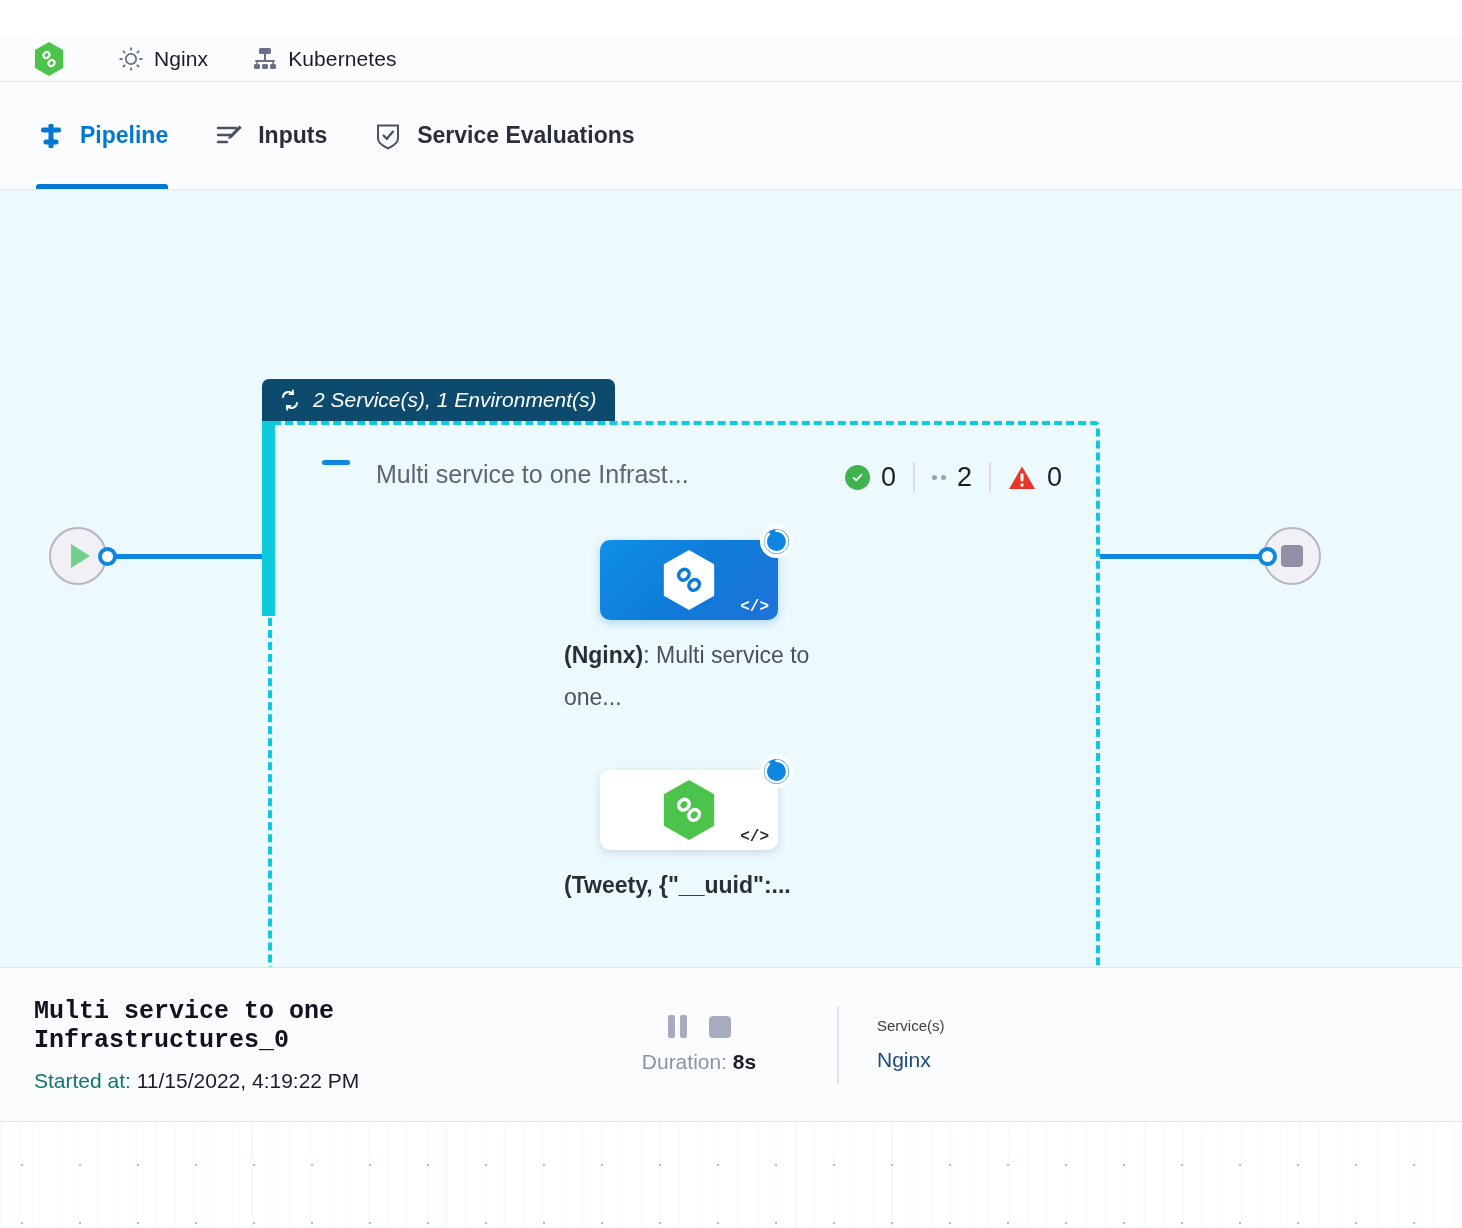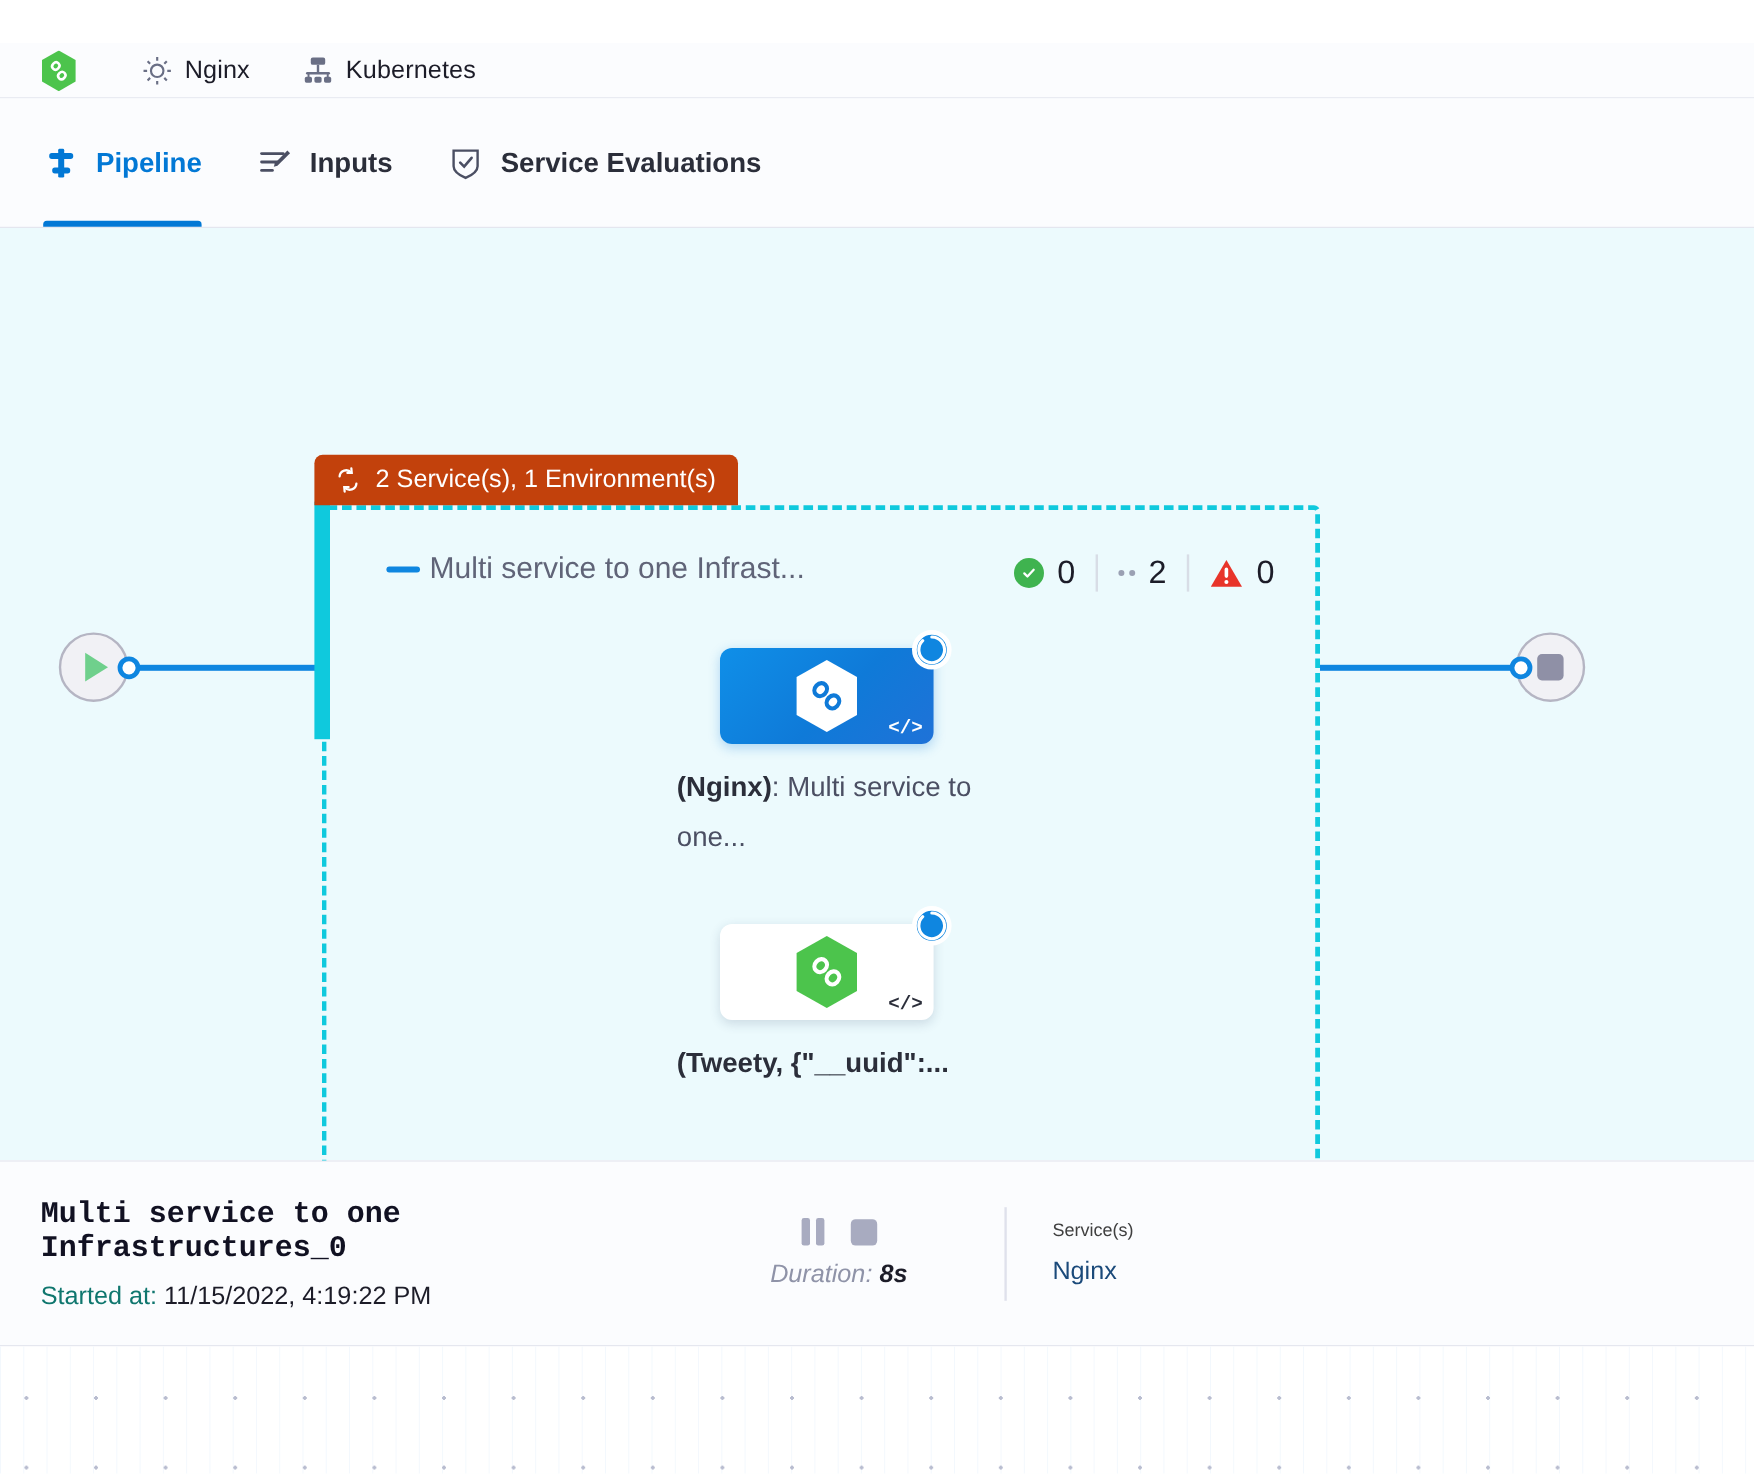--- a/index.html
+++ b/index.html
@@ -78,38 +78,39 @@
   #port-end   { left: 1258px; top: 357px; }
 
   .edge { position: absolute; height: 5px; background: #0f86e0; z-index: 2; }
   #edge-left  { left: 110px; top: 364px; width: 153px; }
   #edge-right { left: 1100px; top: 364px; width: 165px; }
 
   
   .group-tab {
     position: absolute; left: 262px; top: 189px;
     height: 42px; padding: 0 18px 0 16px;
-    background: #c2410c; border-radius: 7px 7px 0 0;
+    background: #0c4a6e; border-radius: 7px 7px 0 0;
     display: flex; align-items: center; gap: 11px;
     z-index: 5;
+    font-style: italic;
   }
   .group-tab-label { color: #fff; font-size: 21px; white-space: nowrap; }
   .group-spine {
     position: absolute; left: 262px; top: 228px; width: 13px; height: 198px;
     background: #0fc9dd; z-index: 4;
   }
   .group-box {
     position: absolute; left: 268px; top: 231px; width: 832px; height: 621px;
     border: 4px dashed #0fc9dd; border-radius: 5px;
     background: transparent; z-index: 3;
   }
 
   .group-header {
     position: absolute; left: 322px; top: 270px;
-    display: flex; align-items: center; gap: 8px; z-index: 7;
+    display: flex; gap: 26px; z-index: 7;
   }
   .collapse-dash { width: 28px; height: 5px; background: #0f86e0; border-radius: 3px; }
   .group-title { font-size: 25px; color: #606478; white-space: nowrap; }
 
   .counters {
     position: absolute; left: 845px; top: 272px;
     display: flex; align-items: center; z-index: 7;
   }
   .counter { display: flex; align-items: center; gap: 11px; padding: 0 17px; }
   .counter:first-child { padding-left: 0; }
@@ -174,21 +175,21 @@
     border-bottom: 1px solid #dfe1ec;
     display: flex; align-items: center;
     padding-left: 34px;
     overflow: hidden;
   }
   .detail-main { width: 565px; flex: none; }
   .detail-title { font-size: 25px; font-weight: bold; color: #111122; margin-bottom: 14px; font-family: Liberation Mono, monospace; }
   .detail-sub { font-size: 21px; color: #1c1c28; }
   .detail-sub span { color: #0f766e; }
 
-  .detail-duration { width: 200px; flex: none; text-align: center; font-style: italic; }
+  .detail-duration { width: 200px; flex: none; text-align: center; }
   .transport { display: flex; gap: 22px; justify-content: center; margin-bottom: 12px; }
   .btn-pause { display: flex; gap: 5px; }
   .btn-pause i { display: block; width: 7px; height: 23px; background: #a8abc0; border-radius: 2px; }
   .btn-stop { width: 22px; height: 22px; background: #a8abc0; border-radius: 4px; margin-top: 1px; }
   .duration-text { font-size: 21px; color: #8f93a8; white-space: nowrap; }
   .duration-text b { color: #1c1c28; font-weight: bold; }
 
   .vdiv { width: 2px; height: 78px; background: #dfe1ec; flex: none; margin: 0 38px; }
 
   .detail-col { flex: none; }

